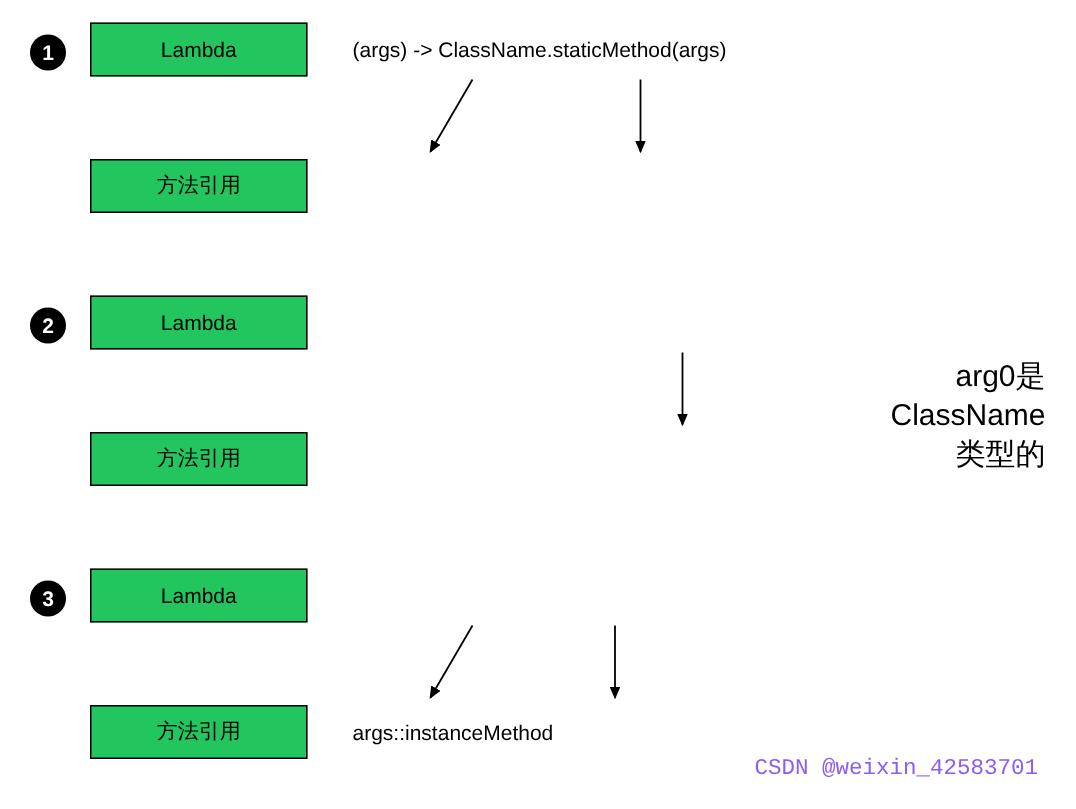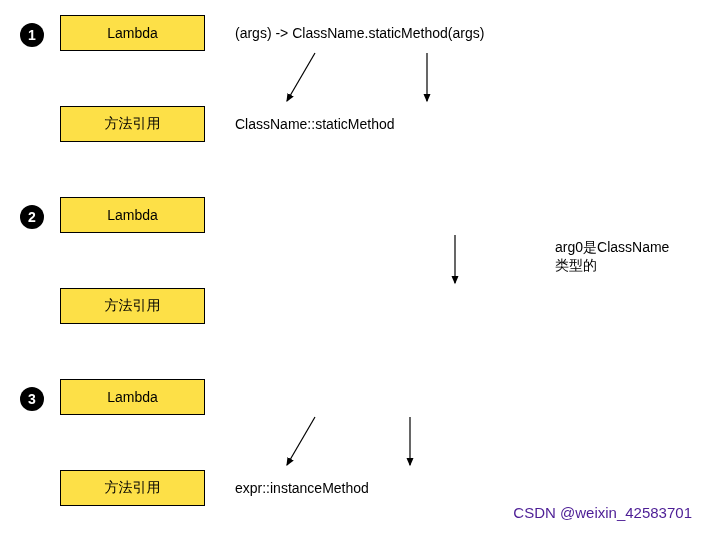--- a/index.html
+++ b/index.html
@@ -31,52 +31,52 @@
       font-weight: bold;
     }
     .row {
       display: flex;
       align-items: center;
       margin-left: 40px;
     }
     .box {
       width: 145px;
       height: 36px;
-      background: #fde047;
+      background: #22c55e;
       border: 1px solid #000;
       display: flex;
       align-items: center;
       justify-content: center;
       font-size: 14px;
       margin-right: 30px;
     }
     .code {
       font-family: Liberation Sans, sans-serif;
       font-size: 14px;
       white-space: pre;
     }
     .arrow-zone {
       position: relative;
       height: 55px;
       margin-left: 215px;
     }
     .note {
       position: absolute;
-      font-size: 14px;
+      font-size: 20px;
       font-family: Arial, "Microsoft YaHei", sans-serif;
-      text-align: left;
+      text-align: right;
       line-height: 1.3;
     }
     .watermark {
       position: absolute;
       right: 25px;
       bottom: 18px;
-      color: #4c1d95;
+      color: #8b5cf6;
       font-size: 15px;
-      font-family: Liberation Sans, sans-serif;
+      font-family: Liberation Mono, monospace;
     }
     svg.arrows {
       position: absolute;
       top: 0;
       left: 0;
       overflow: visible;
     }
   </style>
 </head>
 <body>
@@ -93,21 +93,20 @@
         <marker id="ah1" markerWidth="8" markerHeight="8" refX="6" refY="3" orient="auto">
           <path d="M0,0 L7,3 L0,6 Z" fill="#000"></path>
         </marker>
       </defs>
       <line x1="80" y1="2" x2="52" y2="50" stroke="#000" stroke-width="1.2" marker-end="url(#ah1)"></line>
       <line x1="192" y1="2" x2="192" y2="50" stroke="#000" stroke-width="1.2" marker-end="url(#ah1)"></line>
     </svg>
   </div>
   <div class="row">
     <div class="box">方法引用</div>
-    <div class="code">ClassName::staticMethod</div>
   </div>
 </div>
 
 <div class="section">
   <div class="marker">2</div>
   <div class="row">
     <div class="box">Lambda</div>
   </div>
   <div class="arrow-zone">
     <svg class="arrows" width="400" height="55">
@@ -136,17 +135,17 @@
         <marker id="ah3" markerWidth="8" markerHeight="8" refX="6" refY="3" orient="auto">
           <path d="M0,0 L7,3 L0,6 Z" fill="#000"></path>
         </marker>
       </defs>
       <line x1="80" y1="2" x2="52" y2="50" stroke="#000" stroke-width="1.2" marker-end="url(#ah3)"></line>
       <line x1="175" y1="2" x2="175" y2="50" stroke="#000" stroke-width="1.2" marker-end="url(#ah3)"></line>
     </svg>
   </div>
   <div class="row">
     <div class="box">方法引用</div>
-    <div class="code">expr::instanceMethod</div>
+    <div class="code">args::instanceMethod</div>
   </div>
 </div>
 
 <div class="watermark">CSDN @weixin_42583701</div>
 
 </body></html>

